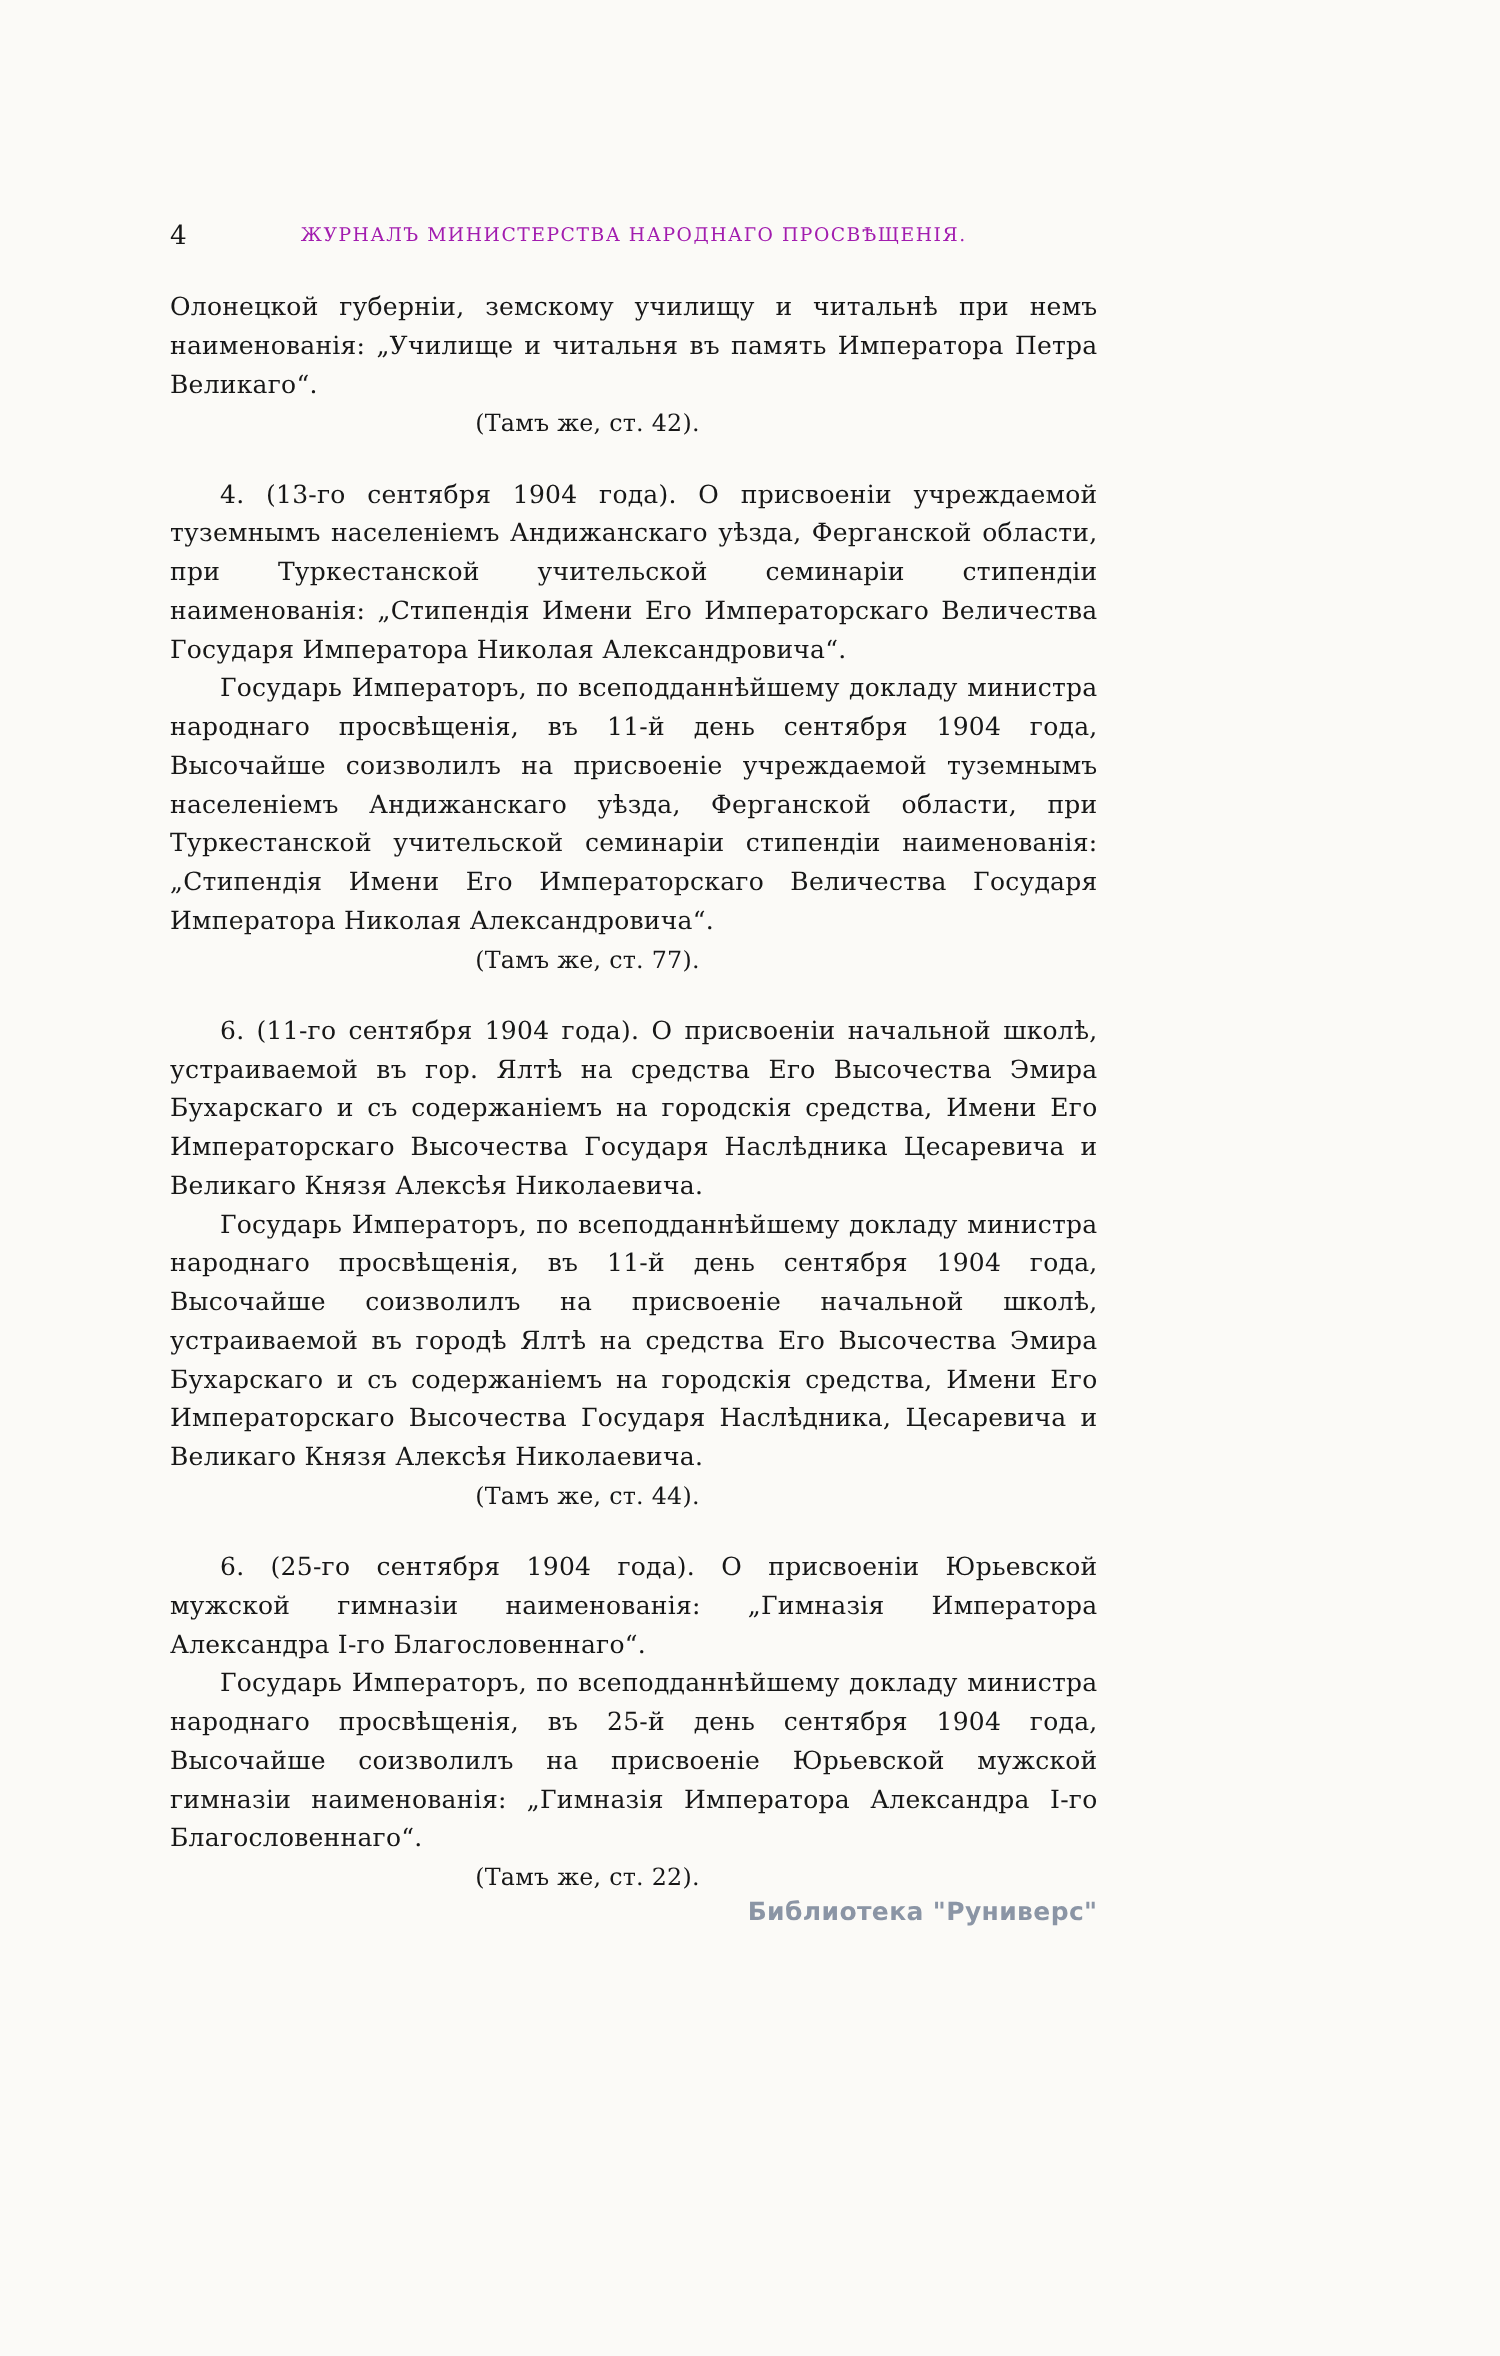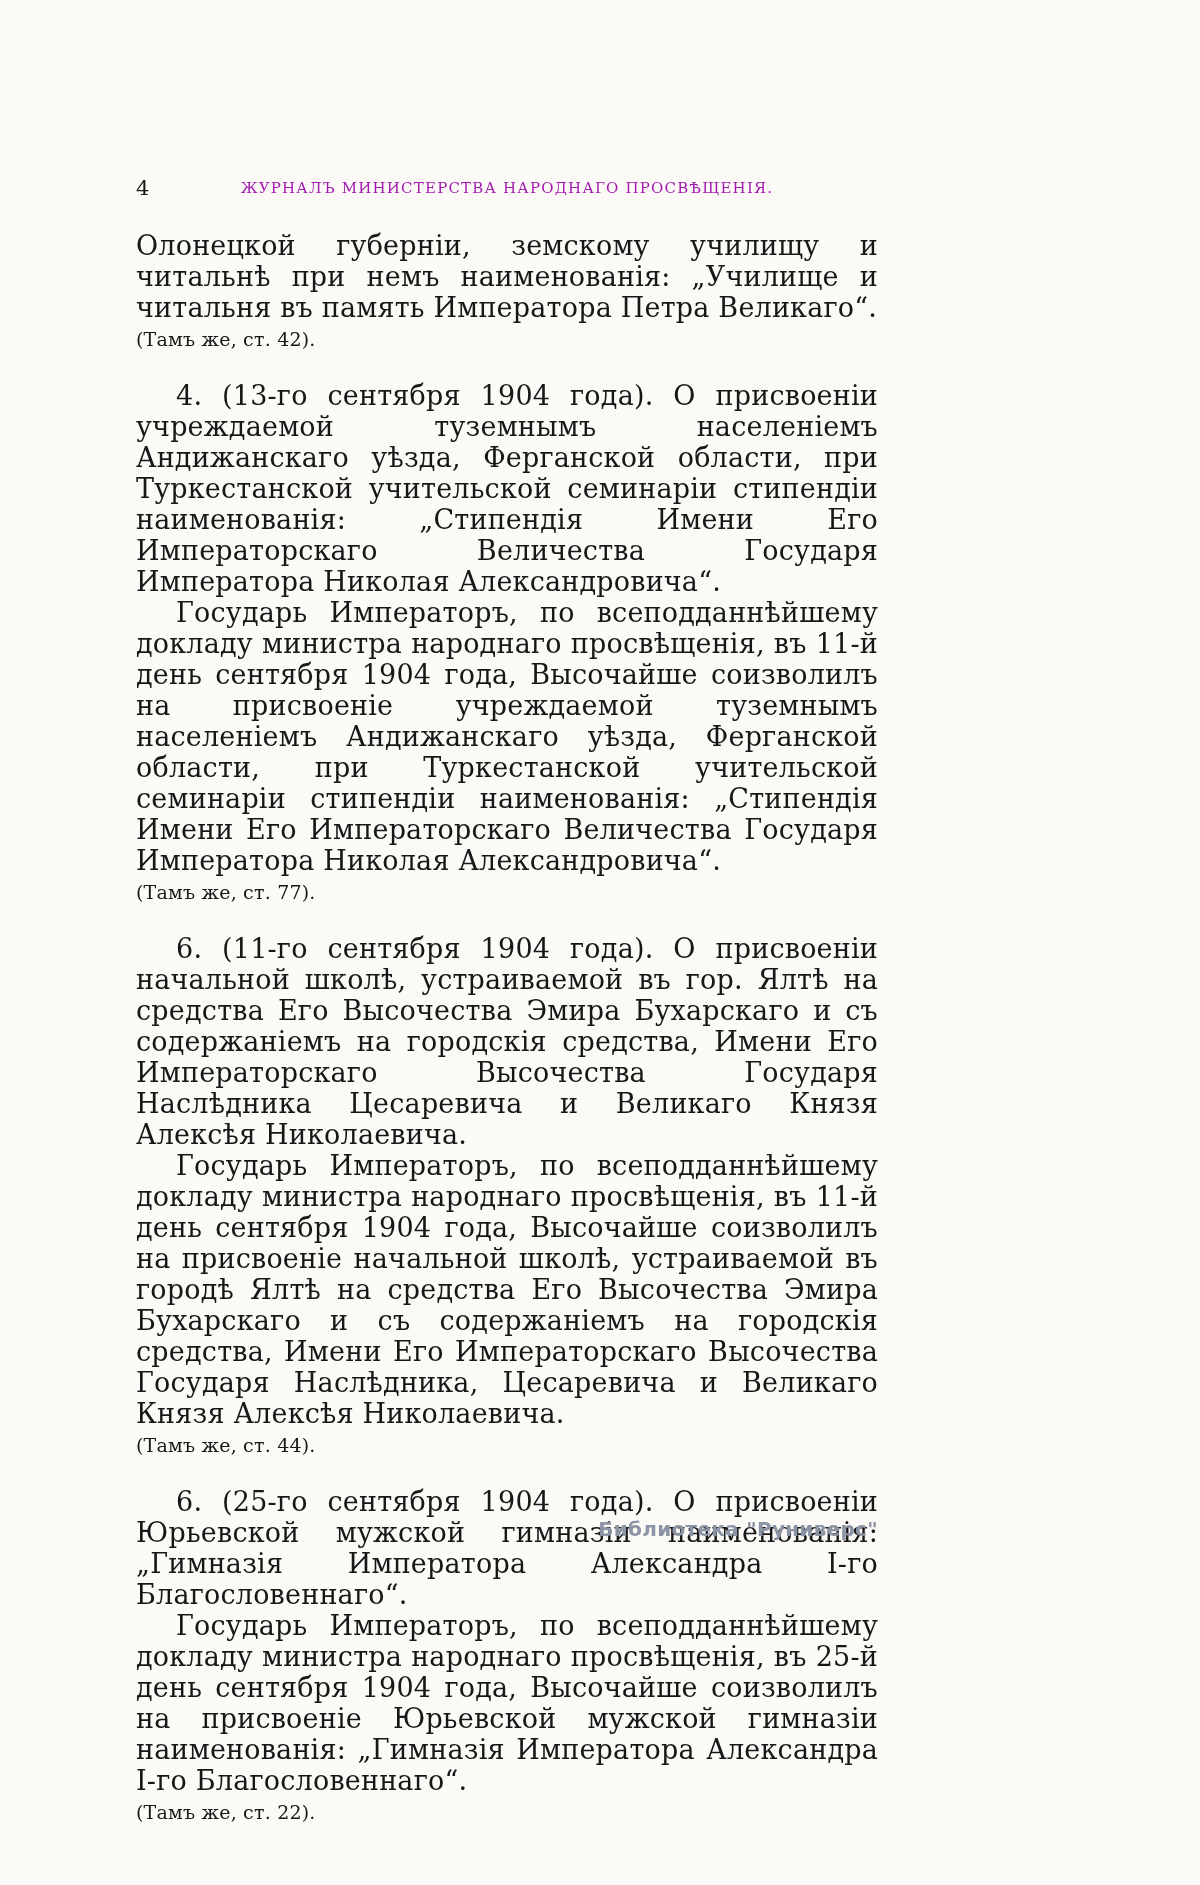--- a/index.html
+++ b/index.html
@@ -34,21 +34,21 @@
     display: block;
     text-align: center;
     font-size: 15px;
     line-height: 24px;
     letter-spacing: 1.2px;
     white-space: nowrap;
     color: #a21caf;
   }
   .para {
     margin: 0;
-    font-size: 27px;
+    font-size: 20px;
     line-height: 31px;
     text-align: justify;
     text-indent: 40px;
     letter-spacing: 0.2px;
     hyphens: none;
   }
   .no-indent {
     text-indent: 0;
   }
   .decree-title {
@@ -56,21 +56,21 @@
   }
   .decree-body {
     margin-top: 0;
   }
   .subject {
   }
   .citation {
     margin: 2px 0 0 0;
     font-size: 19px;
     line-height: 29px;
-    text-align: left;
+    text-align: center;
     padding-right: 74px;
     letter-spacing: 0.2px;
   }
   .watermark {
     position: absolute;
     top: 1517px;
     right: 322px;
     font-family: "DejaVu Sans", "Liberation Sans", sans-serif;
     font-weight: bold;
     font-size: 20px;

